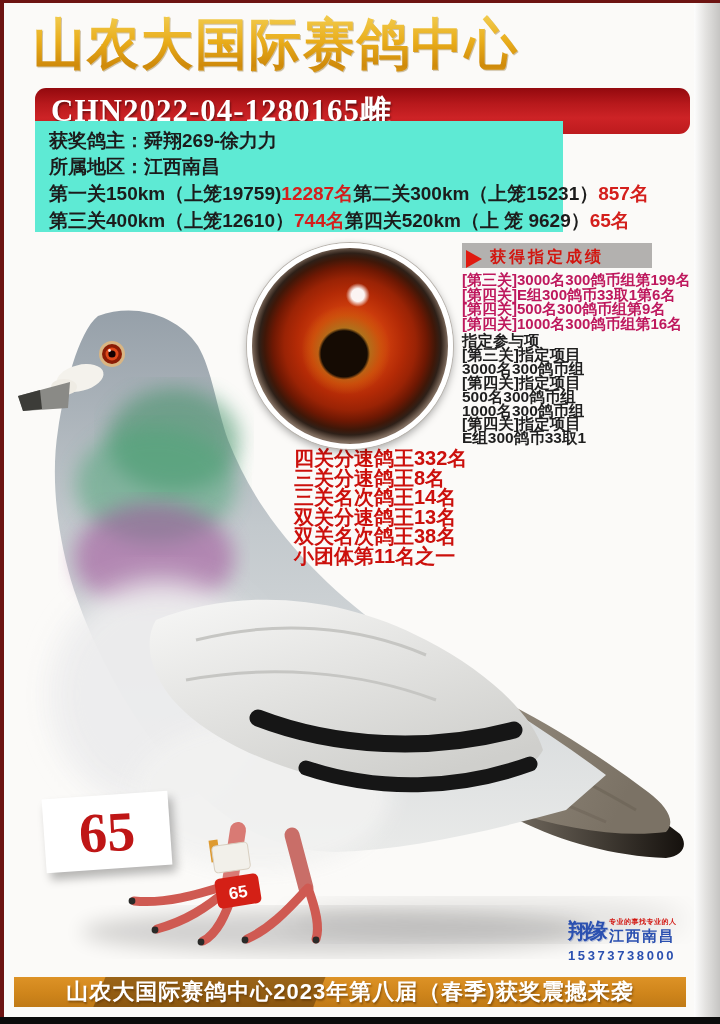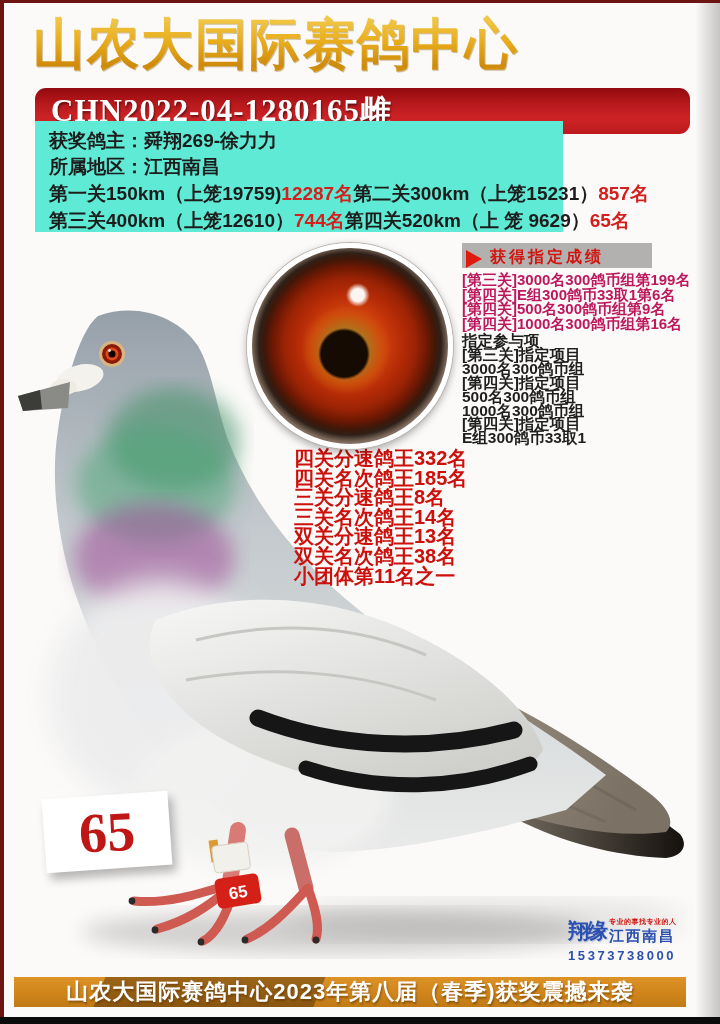--- a/index.html
+++ b/index.html
@@ -286,21 +286,20 @@
   <div>3000名300鸽币组</div>
   <div>[第四关]指定项目</div>
   <div>500名300鸽币组</div>
   <div>1000名300鸽币组</div>
   <div>[第四关]指定项目</div>
   <div>E组300鸽币33取1</div>
 </div>
 
 <div class="abs achievements">
   <div>四关分速鸽王332名</div>
-  <div>四关名次鸽王185名</div>
   <div>三关分速鸽王8名</div>
   <div>三关名次鸽王14名</div>
   <div>双关分速鸽王13名</div>
   <div>双关名次鸽王38名</div>
   <div>小团体第11名之一</div>
 </div>
 
 <div class="abs prize-card">
   <span class="prize-num">65</span>
 </div>

